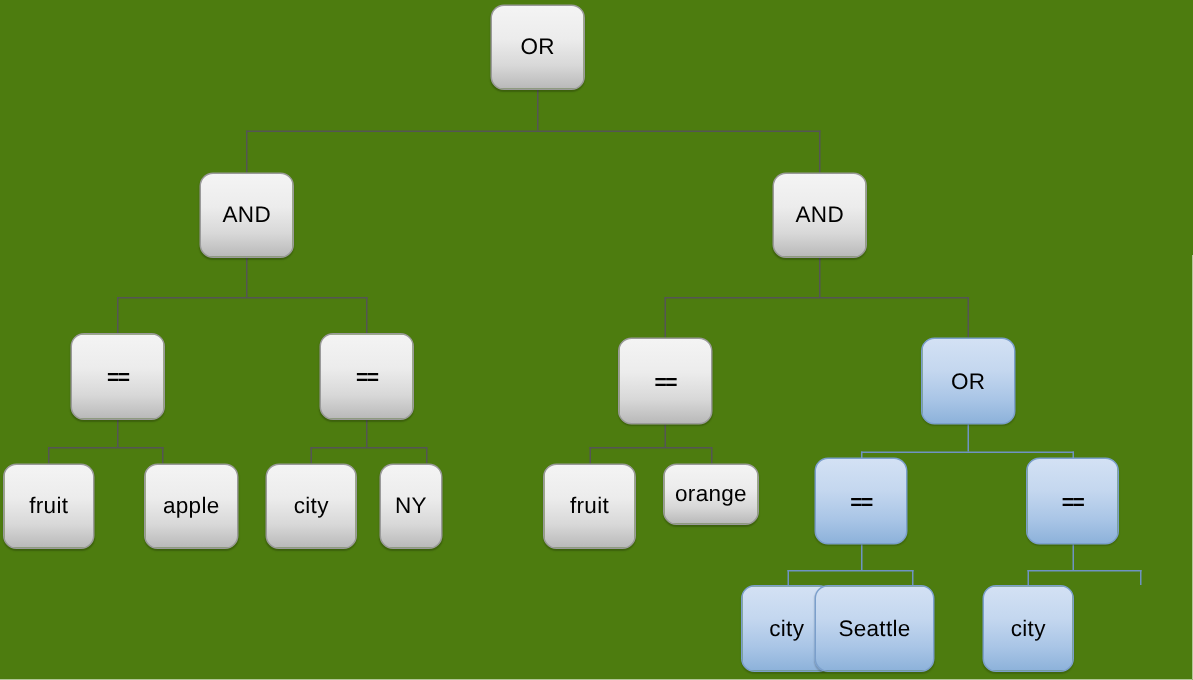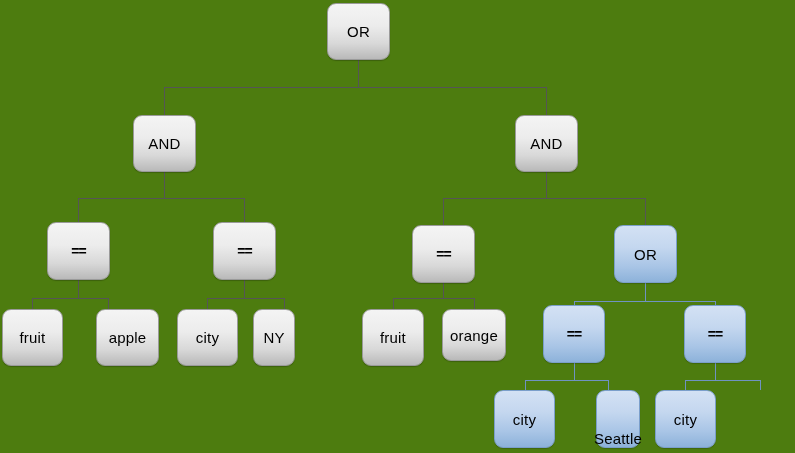--- a/index.html
+++ b/index.html
@@ -148,37 +148,37 @@
   </div>
 
   <div class="node gray" style="left:253px; top:309px; width:42px; height:57px;">
     <span class="label">NY</span>
   </div>
 
   <div class="node gray" style="left:362px; top:309px; width:62px; height:57px;">
     <span class="label">fruit</span>
   </div>
 
-  <div class="node gray" style="left:442px; top:309px; width:64px; height:52px;">
+  <div class="node gray" style="left:442px; top:309px; width:64px; height:41px;">
     <span class="label">orange</span>
   </div>
 
   <div class="node blue" style="left:543px; top:305px; width:62px; height:58px;">
     <span class="label eqlabel">==</span>
   </div>
 
   <div class="node blue" style="left:684px; top:305px; width:62px; height:58px;">
     <span class="label eqlabel">==</span>
   </div>
 
   <div class="node blue" style="left:494px; top:390px; width:61px; height:58px;">
     <span class="label">city</span>
   </div>
 
-  <div class="node blue" style="left:596px; top:390px; width:44px; height:58px;align-items:flex-end;">
+  <div class="node blue" style="left:543px; top:390px; width:80px; height:58px;">
     <span class="label">Seattle</span>
   </div>
 
   <div class="node blue" style="left:655px; top:390px; width:61px; height:58px;">
     <span class="label">city</span>
   </div>
 
 
 </div>
 

